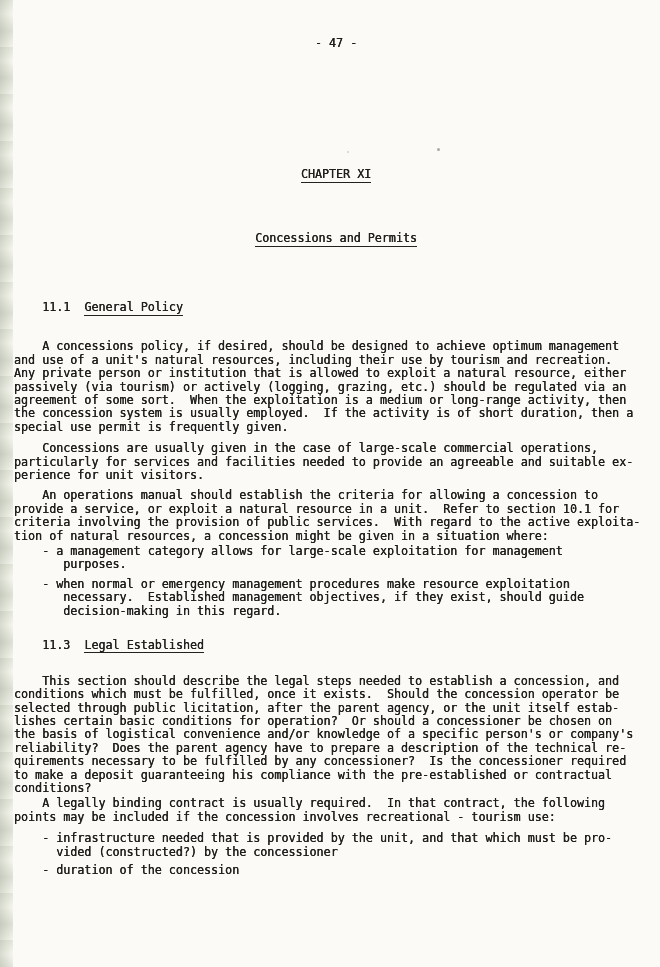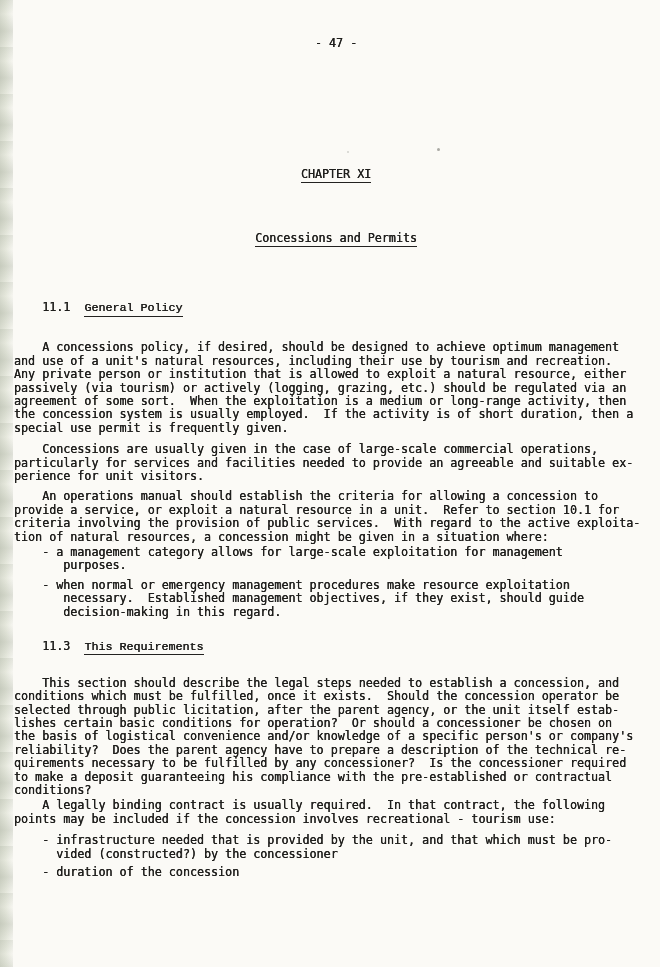--- a/index.html
+++ b/index.html
@@ -48,21 +48,21 @@
     width: 616px;
     text-align: center;
     white-space: pre;
   }
   .underline {
     display: inline-block;
     border-bottom: 1.4px solid #232220;
     padding-bottom: 0.5px;
   }
   .section-heading { white-space: pre; }
-  .section-heading .title { margin-left: 14.1px; font-family: Liberation Mono, monospace; }
+  .section-heading .title { margin-left: 14.1px; }
   .mt5  { margin-top: 5px; }
   .mt6  { margin-top: 6px; }
   .mt7  { margin-top: 7px; }
   .mt8  { margin-top: 8px; }
   .mt9  { margin-top: 2px; }
   .mt11 { margin-top: 11px; }
   .mt23 { margin-top: 23px; }
   .mt24 { margin-top: 24px; }
   .mt27 { margin-top: 27px; }
   .mt90 { margin-top: 90px; }
@@ -108,21 +108,21 @@
 provide a service, or exploit a natural resource in a unit.  Refer to section 10.1 for
 criteria involving the provision of public services.  With regard to the active exploita-
 tion of natural resources, a concession might be given in a situation where:</div>
   <div class="pre mt9">    - a management category allows for large-scale exploitation for management
        purposes.</div>
   <div class="pre mt6">    - when normal or emergency management procedures make resource exploitation
        necessary.  Established management objectives, if they exist, should guide
        decision-making in this regard.</div>
 
   <div class="section-heading mt7">
-    <span class="num">11.3</span><span class="title underline">This Requirements</span>
+    <span class="num">11.3</span><span class="title underline">Legal Established</span>
   </div>
   <div class="pre mt8">    This section should describe the legal steps needed to establish a concession, and
 conditions which must be fulfilled, once it exists.  Should the concession operator be
 selected through public licitation, after the parent agency, or the unit itself estab-
 lishes certain basic conditions for operation?  Or should a concessioner be chosen on
 the basis of logistical convenience and/or knowledge of a specific person's or company's
 reliability?  Does the parent agency have to prepare a description of the technical re-
 quirements necessary to be fulfilled by any concessioner?  Is the concessioner required
 to make a deposit guaranteeing his compliance with the pre-established or contractual
 conditions?</div>

